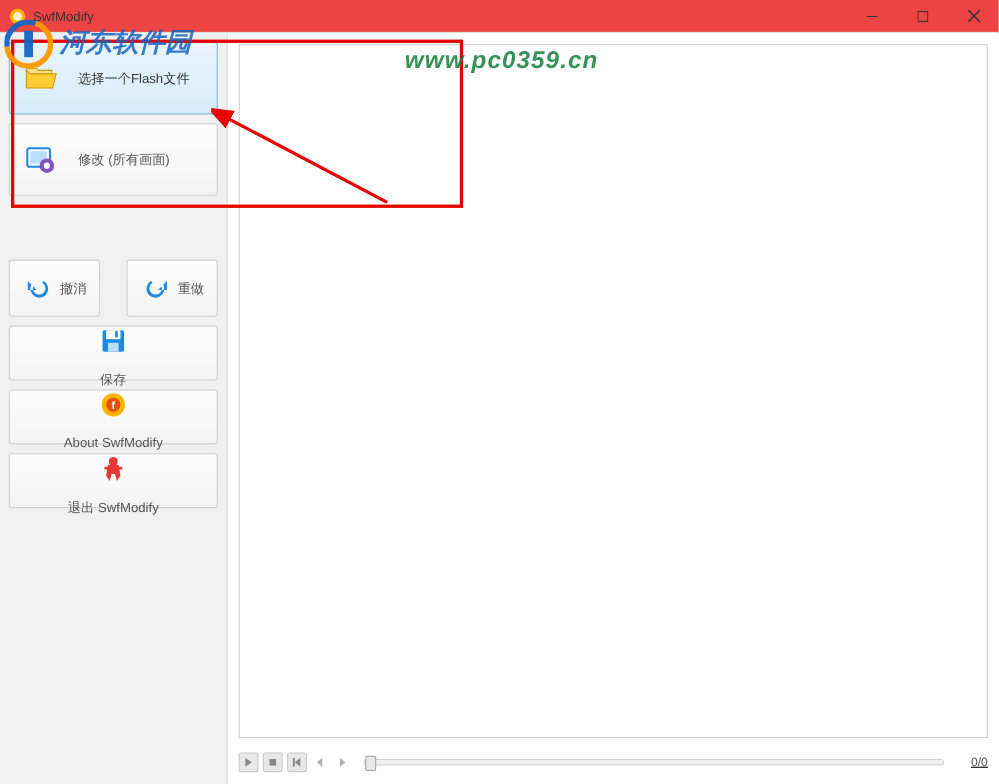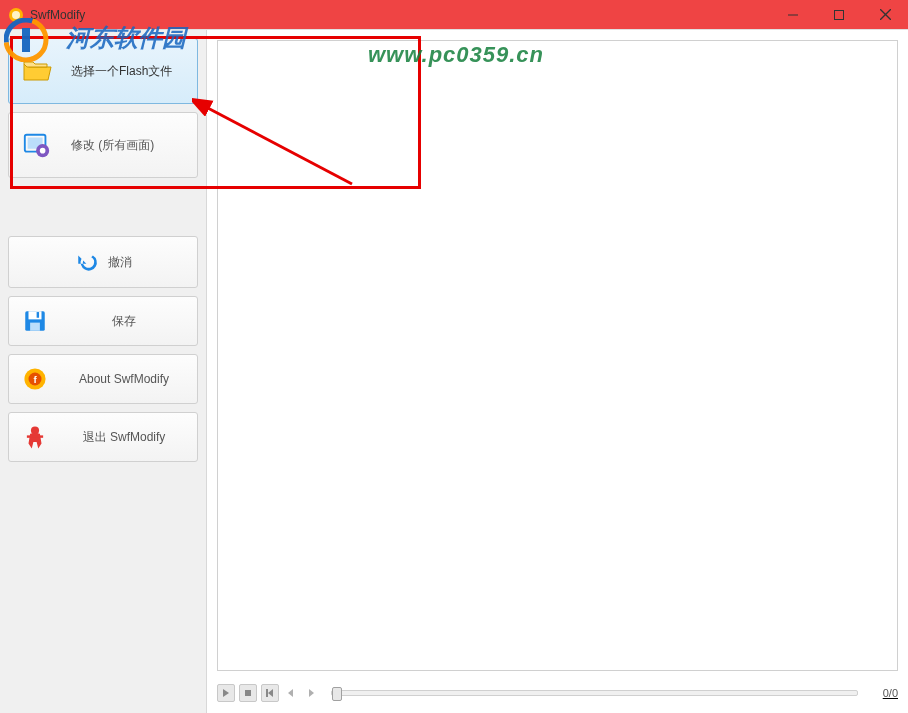--- a/index.html
+++ b/index.html
@@ -18,42 +18,42 @@
 
 .big-btn { height: 66px; background: linear-gradient(#fdfdfd, #f3f3f3); border: 1px solid #d0d0d0; border-radius: 3px; display: flex; align-items: center; padding: 0 12px; gap: 18px; font-size: 12px; color: #555; }
 .big-btn.selected { background: linear-gradient(#e8f4fc, #d6ecfa); border-color: #7eb8e0; color: #333; }
 .big-btn .icon-wrap { width: 32px; height: 32px; display: flex; align-items: center; justify-content: center; }
 .big-btn .label { flex: 1; text-align: left; }
 
 .row { display: flex; gap: 24px; }
 .small-btn { flex: 1; height: 52px; background: linear-gradient(#fdfdfd, #f3f3f3); border: 1px solid #d0d0d0; border-radius: 3px; display: flex; align-items: center; justify-content: center; gap: 6px; font-size: 12px; color: #555; padding: 0 8px; }
 .small-btn .icon-wrap { width: 28px; height: 28px; display: flex; align-items: center; justify-content: center; }
 
-.med-btn { height: 50px; background: linear-gradient(#fdfdfd, #f3f3f3); border: 1px solid #d0d0d0; border-radius: 3px; display: flex; align-items: center; padding: 0 12px; gap: 14px; font-size: 12px; color: #555; }
+.med-btn { height: 50px; background: linear-gradient(#fdfdfd, #f3f3f3); border: 1px solid #d0d0d0; border-radius: 3px; display: flex; align-items: center; padding: 0 12px; gap: 14px; font-size: 12px; color: #555; flex-direction: column; }
 .med-btn .icon-wrap { width: 28px; height: 28px; display: flex; align-items: center; justify-content: center; }
 .med-btn .label { flex: 1; text-align: center; }
 .med-btn.left-label .label { text-align: center; }
 
 .spacer { height: 42px; }
 
 .content { flex: 1; display: flex; flex-direction: column; position: relative; text-decoration: underline; }
 .preview { flex: 1; margin: 10px; border: 1px solid #d0d0d0; background: #fff; position: relative; }
 .playbar { height: 24px; margin: 0 10px 8px 10px; display: flex; align-items: center; gap: 4px; }
 .pb-btn { width: 18px; height: 18px; background: #e8e8e8; border: 1px solid #c8c8c8; border-radius: 2px; display: flex; align-items: center; justify-content: center; font-size: 9px; color: #888; }
 .pb-btn.arrow { background: transparent; border: none; width: 16px; }
 .slider { flex: 1; height: 6px; background: #f0f0f0; border: 1px solid #d0d0d0; border-radius: 2px; margin: 0 8px; position: relative; }
 .slider .thumb { position: absolute; left: 0; top: -4px; width: 10px; height: 14px; background: #e8e8e8; border: 1px solid #a0a0a0; border-radius: 2px; }
 .counter { font-size: 11px; color: #555; min-width: 28px; text-align: right; }
 
 .annot-box { position: absolute; border: 3px solid #e60000; pointer-events: none; }
 .annot-arrow { position: absolute; pointer-events: none; }
 
 .watermark-logo { position: absolute; left: 4px; top: 18px; pointer-events: none; opacity: 0.95; }
 .watermark-text { position: absolute; pointer-events: none; font-family: Arial, sans-serif; font-weight: bold; font-style: italic; opacity: 0.85; }
-.wm1 { left: 54px; top: 22px; font-size: 24px; color: #1565c0; margin-left: 12px; }
+.wm1 { left: 54px; top: 22px; font-size: 24px; color: #1565c0; }
 .wm2 { left: 368px; top: 42px; font-size: 22px; color: #15803d; letter-spacing: 1px; }
 </style>
 </head>
 <body>
 
 <div class="titlebar">
   <span class="app-icon">
     <svg width="16" height="16" viewBox="0 0 16 16">
         <circle cx="8" cy="8" r="7" fill="#ffb300"></circle>
         <circle cx="8" cy="8" r="4" fill="#fff3c4"></circle>
@@ -111,20 +111,28 @@
 
     <div class="row">
       <div class="small-btn">
         <span class="icon-wrap">
           <svg width="26" height="26" viewBox="0 0 32 32">
               <path d="M22 8 A10 10 0 1 1 8 12 L4 8 L4 18 L14 18 L10 14 A7 7 0 1 0 20 10 Z" fill="#1e88e5"></path>
             </svg>
         </span>
         <span>撤消</span>
       </div>
+      <div class="small-btn">
+        <span class="icon-wrap">
+          <svg width="26" height="26" viewBox="0 0 32 32">
+              <path d="M10 8 A10 10 0 1 0 24 12 L28 8 L28 18 L18 18 L22 14 A7 7 0 1 1 12 10 Z" fill="#1e88e5"></path>
+            </svg>
+        </span>
+        <span>重做</span>
+      </div>
     </div>
 
     <div class="med-btn">
       <span class="icon-wrap">
         <svg width="26" height="26" viewBox="0 0 32 32">
           <rect x="4" y="4" width="24" height="24" rx="2" fill="#1e88e5"></rect>
           <rect x="8" y="4" width="16" height="10" fill="#fff"></rect>
           <rect x="10" y="18" width="12" height="10" fill="#bbdefb"></rect>
           <rect x="18" y="5" width="3" height="7" fill="#1e88e5"></rect>
         </svg>

